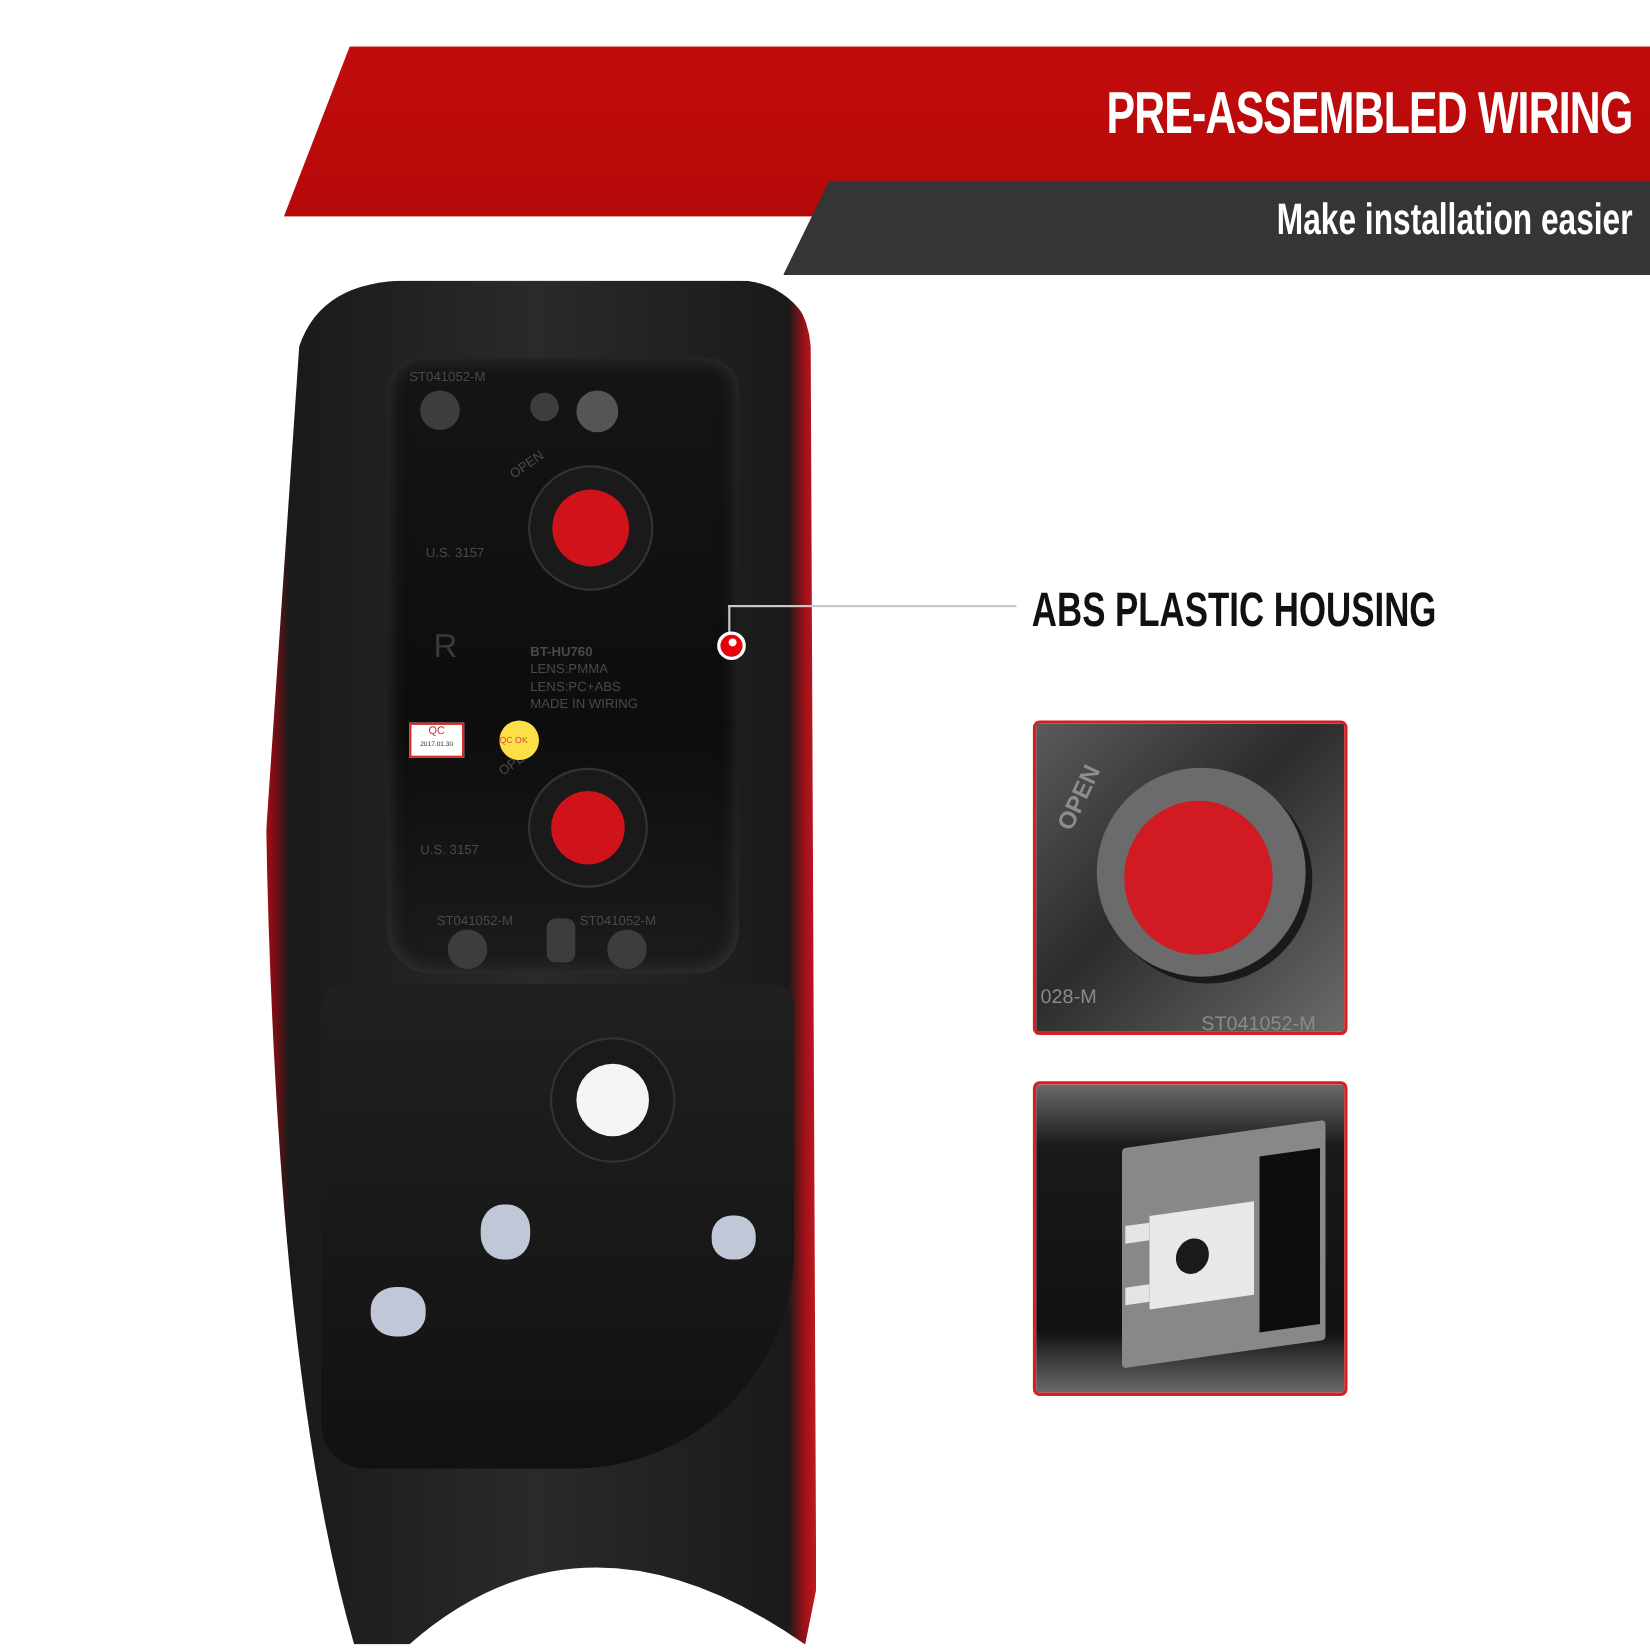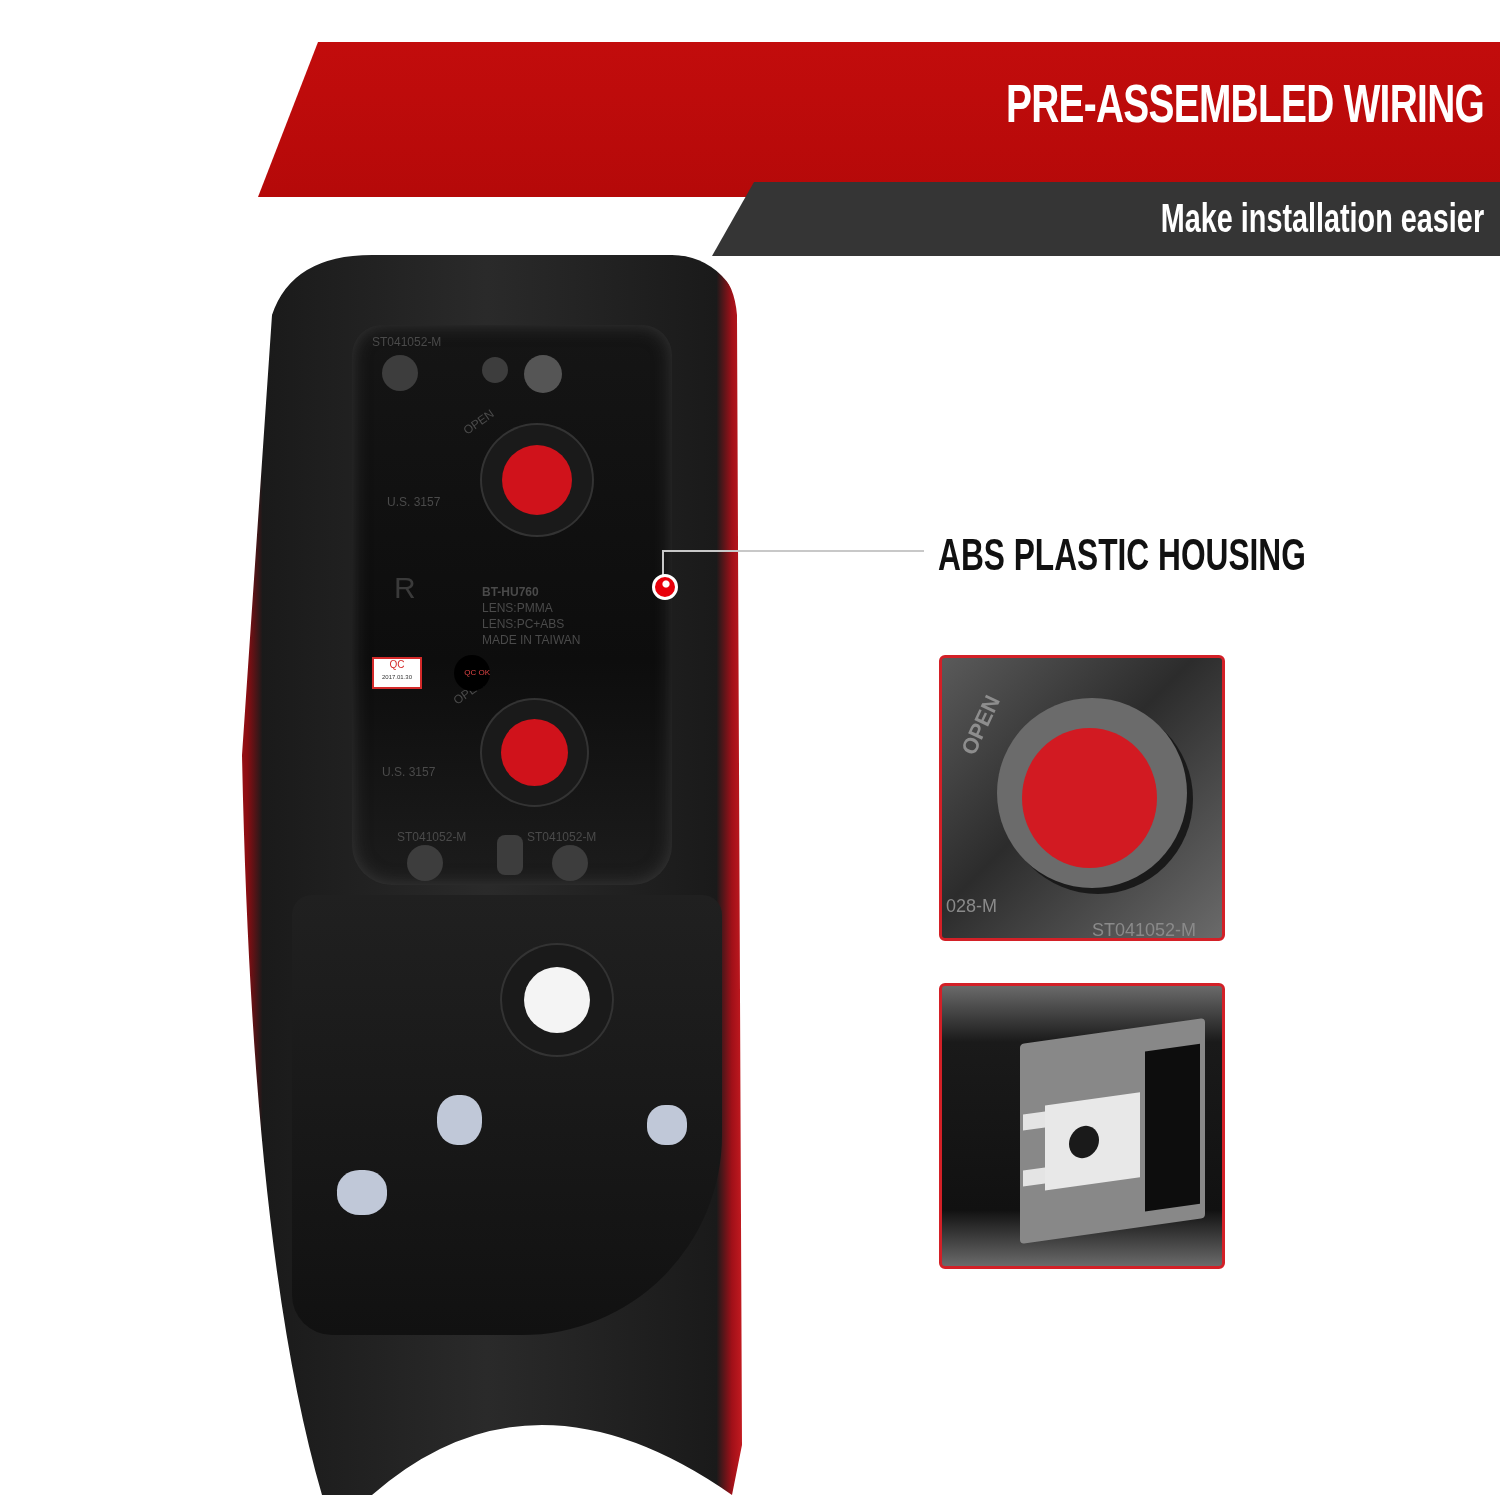--- a/index.html
+++ b/index.html
@@ -26,22 +26,22 @@
       font-family: "Liberation Sans", sans-serif;
       font-weight: bold;
       font-size: 54px;
       letter-spacing: -1px;
       transform: scaleX(0.72);
       transform-origin: right center;
       white-space: nowrap;
     }
     .banner-dark {
       position: absolute;
-      left: 712px; top: 182px;
-      width: 788px; height: 74px;
+      left: 712px; top: 164px;
+      width: 788px; height: 86px;
       background: #353535;
       clip-path: polygon(42px 0, 100% 0, 100% 100%, 0 100%);
     }
     .banner-sub {
       position: absolute;
       right: 16px; top: 14px;
       color: #ffffff;
       font-weight: bold;
       font-size: 40px;
       transform: scaleX(0.72);
@@ -109,22 +109,22 @@
       border: 2px solid #d42a2a;
       font-size: 10px; color: #d42a2a;
       text-align: center; line-height: 12px;
     }
     .qc-label .date { font-size: 6px; color: #333; display:block; }
     .qc-sticker {
       position: absolute;
       left: 222px; top: 400px;
       width: 36px; height: 36px;
       border-radius: 50%;
-      background: #000000;
-      font-size: 8px; color: #d44; text-align: right; line-height: 36px;
+      background: #fde047;
+      font-size: 8px; color: #d44; text-align: left; line-height: 36px;
     }
     .plug {
       position: absolute; border-radius: 50%;
       background: #3d3d3d;
     }
     .glue {
       position: absolute; border-radius: 45%;
       background: #c0c8d8;
     }
     
@@ -242,21 +242,21 @@
     <div class="plug" style="left:172px;top:30px;width:38px;height:38px;background:#555;"></div>
     <span class="emboss" style="left:110px;top:90px;transform:rotate(-35deg);">OPEN</span>
     <div class="socket" style="left:130px;top:100px;width:110px;height:110px;">
         <div class="red"></div>
       </div>
     <span class="emboss" style="left:35px;top:170px;">U.S. 3157</span>
     <span class="emboss emboss-big" style="left:42px;top:255px;">R</span>
     <span class="emboss" style="left:130px;top:260px;font-weight:bold;">BT-HU760</span>
     <span class="emboss" style="left:130px;top:276px;text-align:right;">LENS:PMMA</span>
     <span class="emboss" style="left:130px;top:292px;">LENS:PC+ABS</span>
-    <span class="emboss" style="left:130px;top:308px;">MADE IN TAIWAN</span>
+    <span class="emboss" style="left:130px;top:308px;">MADE IN WIRING</span>
     <span class="emboss" style="left:100px;top:360px;transform:rotate(-35deg);">OPEN</span>
     <div class="socket" style="left:130px;top:375px;width:105px;height:105px;">
         <div class="red"></div>
       </div>
     <span class="emboss" style="left:30px;top:440px;">U.S. 3157</span>
     <span class="emboss" style="left:45px;top:505px;">ST041052-M</span>
     <span class="emboss" style="left:175px;top:505px;">ST041052-M</span>
     <div class="plug" style="left:55px;top:520px;width:36px;height:36px;"></div>
     <div class="plug" style="left:145px;top:510px;width:26px;height:40px;border-radius:8px;"></div>
     <div class="plug" style="left:200px;top:520px;width:36px;height:36px;"></div>

